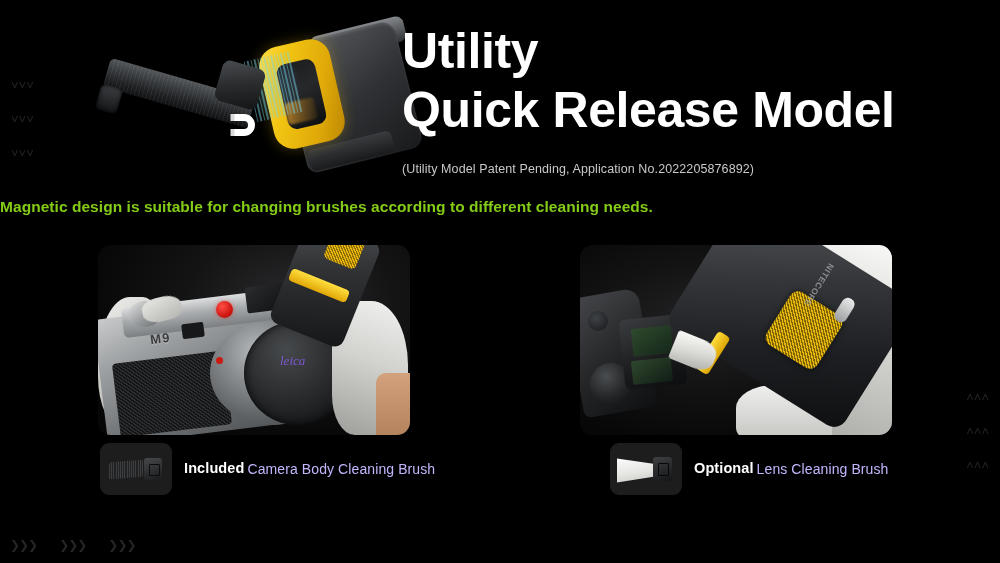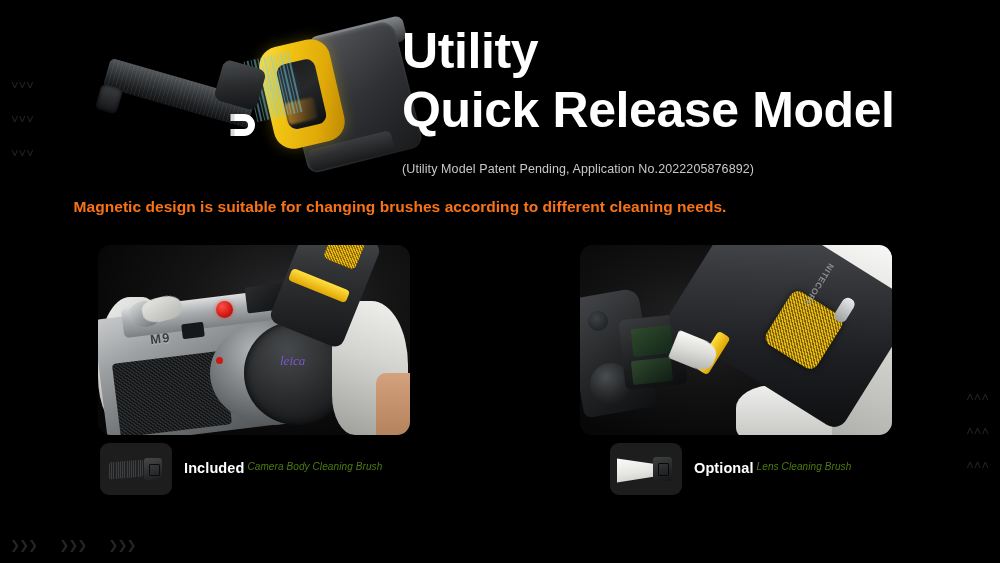--- a/index.html
+++ b/index.html
@@ -231,22 +231,22 @@
     font-size: 12.5px;
     font-weight: 400;
     letter-spacing: 0.1px;
     white-space: nowrap;
   }
   .tagline {
     position: absolute;
     top: 198px;
     left: 0;
     width: 800px;
-    text-align: center;
-    color: #f97316;
+    text-align: left;
+    color: #84cc16;
     font-size: 15.5px;
     font-weight: 700;
     letter-spacing: 0.05px;
   }
 
   
   .panel {
     position: absolute;
     top: 245px;
     width: 312px;
@@ -618,26 +618,25 @@
 
   .cap-text { display: flex; flex-direction: row; gap: 3px; }
   .cap-kicker {
     color: #ffffff;
     font-size: 14.5px;
     font-weight: 700;
     letter-spacing: 0.1px;
     line-height: 1.1;
   }
   .cap-name {
-    color: #4d7c0f;
-    font-size: 10px;
+    color: #c4b5fd;
+    font-size: 14px;
     font-weight: 400;
     letter-spacing: 0.1px;
     line-height: 1.15;
-    font-style: italic;
   }
 </style>
 </head>
 <body>
 
 <div id="page">
 
   <div class="chev-col chev-left">
     <div class="chev-group">
       <span>˅˅˅</span>

